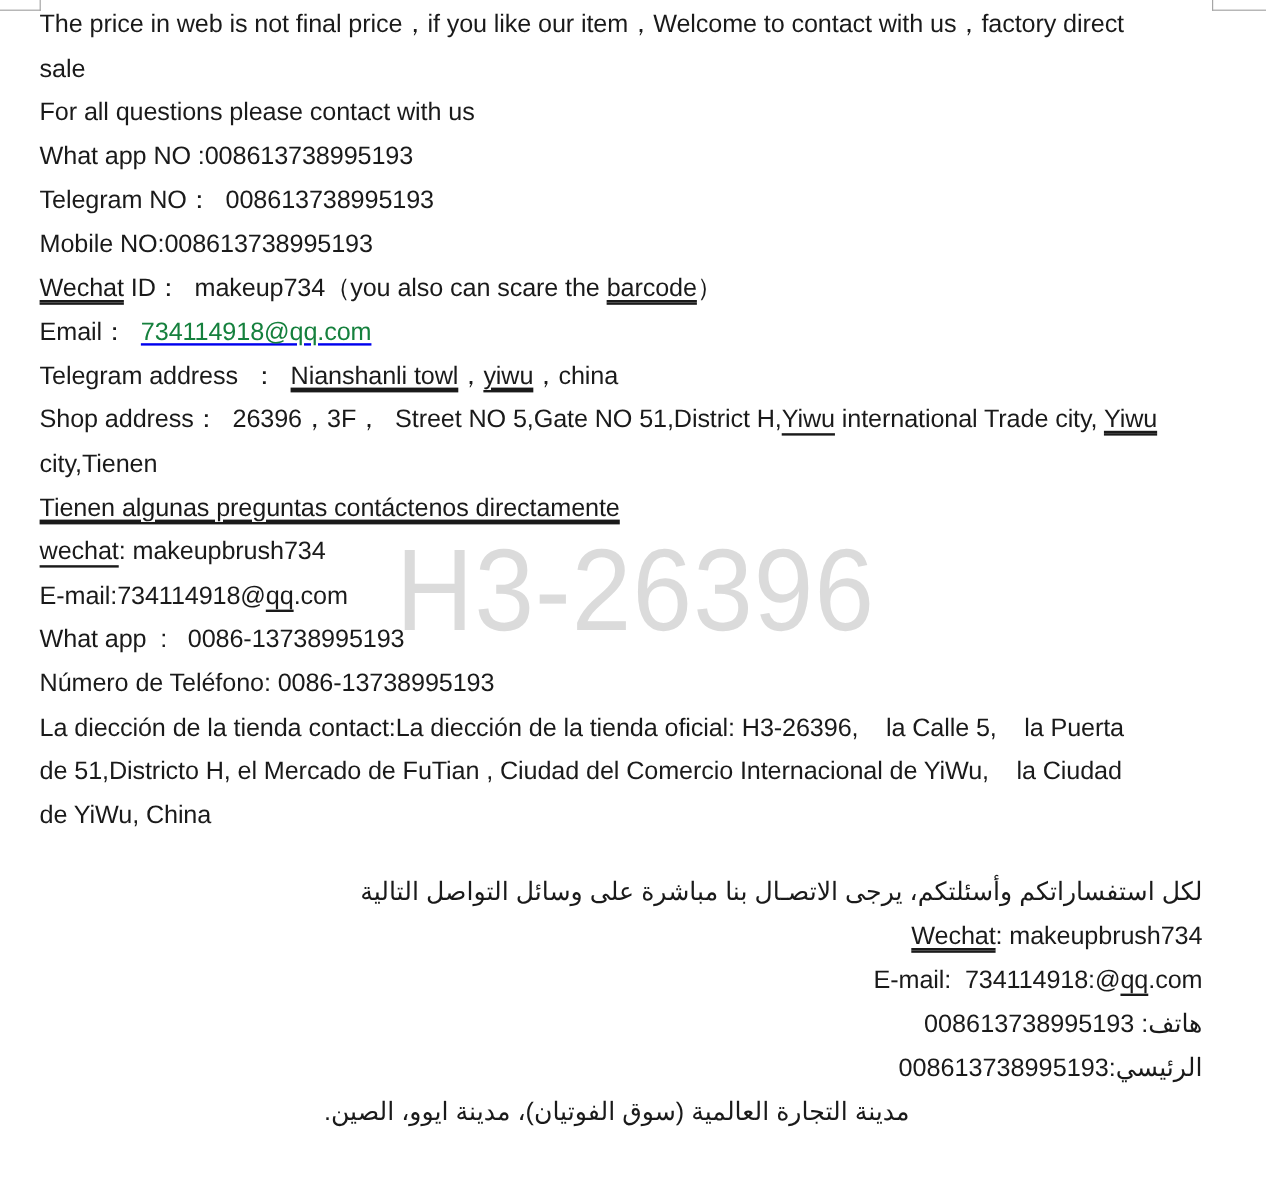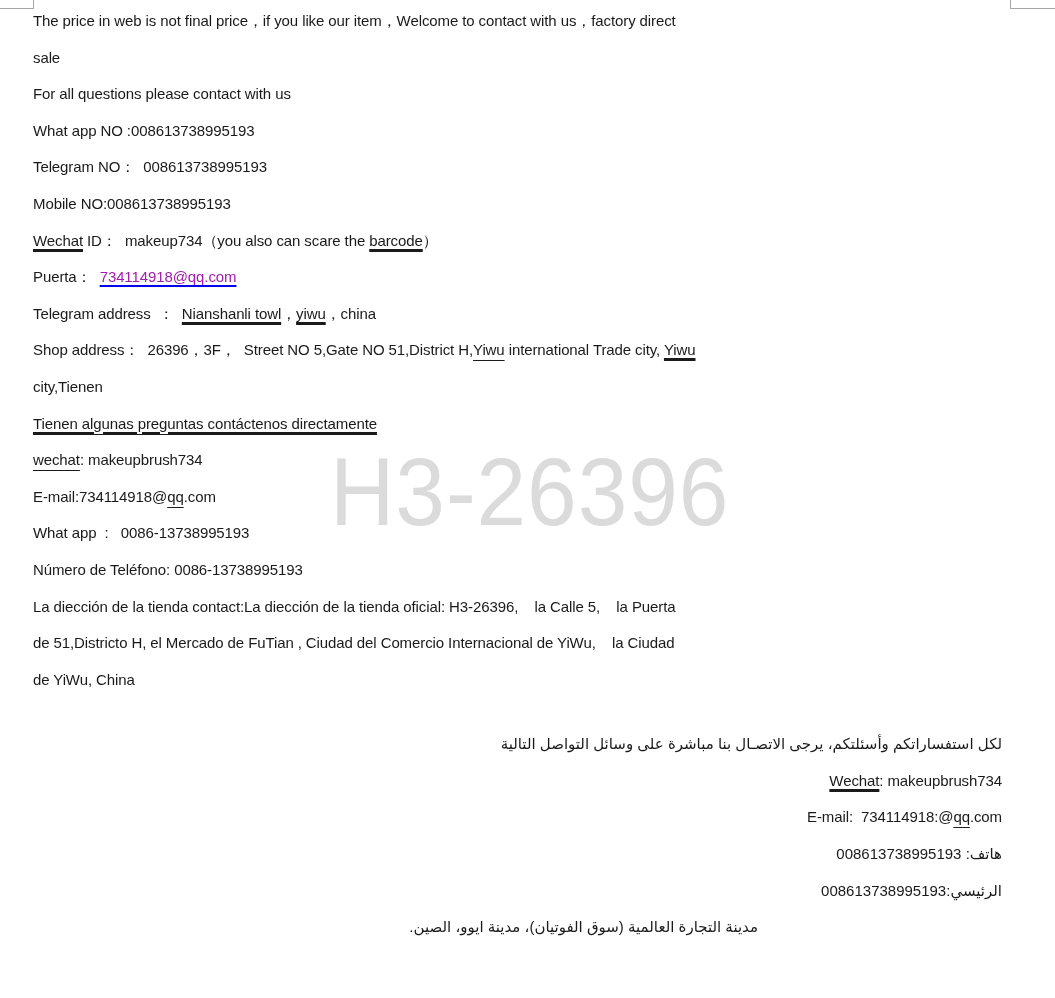--- a/index.html
+++ b/index.html
@@ -2,36 +2,36 @@
 <html><head>
 <meta charset="utf-8">
 <style>
   html,body{margin:0;padding:0;}
   body{
     width:1055px;height:998px;background:#ffffff;position:relative;overflow:hidden;
     font-family:"Liberation Sans","DejaVu Sans",sans-serif;color:#1a1a1a;
   }
   .doc{position:absolute;left:33px;top:3px;width:969px;z-index:1;}
   .line{
-    font-size:15px;line-height:36.6px;white-space:pre;letter-spacing:-0.1px;
+    font-size:21px;line-height:36.6px;white-space:pre;letter-spacing:-0.1px;
   }
   .line.rtl{direction:rtl;white-space:normal;}
   .line.alignR{text-align:right;}
   .line.gapAbove{margin-top:28px;}
   .line.indentR{padding-right:244px;}
   .u{
     text-decoration-line:underline;text-decoration-style:solid;
     text-decoration-color:#1a1a1a;text-decoration-thickness:1.5px;text-underline-offset:3px;
   }
   .sq{
     text-decoration-line:underline;text-decoration-style:wavy;
     text-decoration-color:#c00000;text-decoration-thickness:1px;text-underline-offset:5px;text-decoration:underline;
   }
   .link{
-    color:#a21caf;cursor:pointer;
+    color:#15803d;cursor:pointer;
     text-decoration-line:underline;text-decoration-style:solid;
     text-decoration-color:#0000EE;text-decoration-thickness:1.5px;text-underline-offset:3px;
   }
   .watermark{
     position:absolute;left:330px;top:443px;z-index:2;
     font-size:97px;line-height:1;font-weight:400;color:rgba(214,214,214,0.88);
     transform:scaleX(0.92);transform-origin:left top;letter-spacing:1px;
     pointer-events:none;user-select:none;
   }
   .corner-left{
@@ -52,21 +52,21 @@
 <div class="watermark">H3-26396</div>
 
 <div class="doc">
     <div class="line"><span>The price in web is not final price，if you like our item，Welcome to contact with us，factory direct</span></div>
     <div class="line"><span>sale</span></div>
     <div class="line"><span>For all questions please contact with us</span></div>
     <div class="line"><span>What app NO :008613738995193</span></div>
     <div class="line"><span>Telegram NO：  008613738995193</span></div>
     <div class="line"><span>Mobile NO:008613738995193</span></div>
     <div class="line"><span class="u"><span class="sq">Wechat</span></span><span> ID：  makeup734（you also can scare the </span><span class="u"><span class="sq">barcode</span></span><span>）</span></div>
-    <div class="line"><span>Puerta：  </span><span class="link">734114918@qq.com</span></div>
+    <div class="line"><span>Email：  </span><span class="link">734114918@qq.com</span></div>
     <div class="line"><span>Telegram address  ：  </span><span class="u"><span class="sq">Nianshanli towl</span></span><span>，</span><span class="u"><span class="sq">yiwu</span></span><span>，china</span></div>
     <div class="line"><span>Shop address：  26396，3F，  Street NO 5,Gate NO 51,District H,</span><span class="sq">Yiwu</span><span> international Trade city, </span><span class="u"><span class="sq">Yiwu</span></span></div>
     <div class="line"><span>city,Tienen</span></div>
     <div class="line"><span class="u"><span class="sq">Tienen algunas preguntas contáctenos directamente</span></span></div>
     <div class="line"><span class="sq">wechat</span><span>: makeupbrush734</span></div>
     <div class="line"><span>E-mail:734114918@</span><span class="sq">qq</span><span>.com</span></div>
     <div class="line"><span>What app  :   0086-13738995193</span></div>
     <div class="line"><span>Número de Teléfono: 0086-13738995193</span></div>
     <div class="line"><span>La diección de la tienda contact:La diección de la tienda oficial: H3-26396,    la Calle 5,    la Puerta</span></div>
     <div class="line"><span>de 51,Districto H, el Mercado de FuTian , Ciudad del Comercio Internacional de YiWu,    la Ciudad</span></div>

